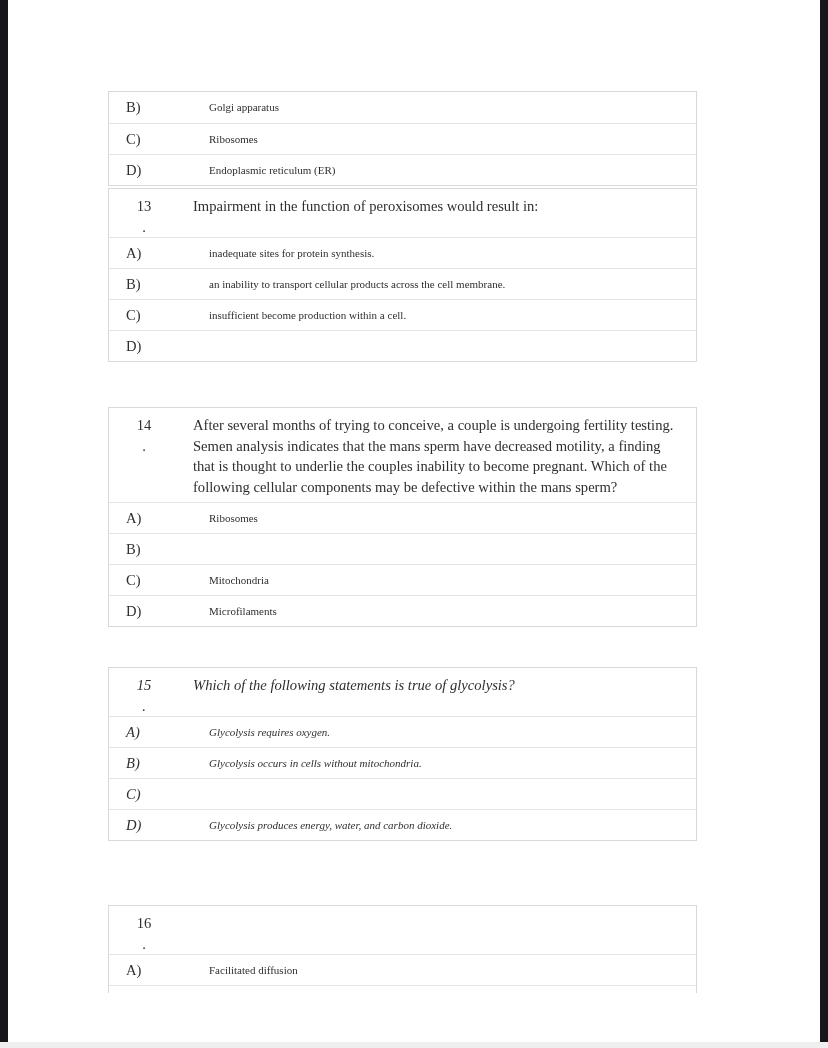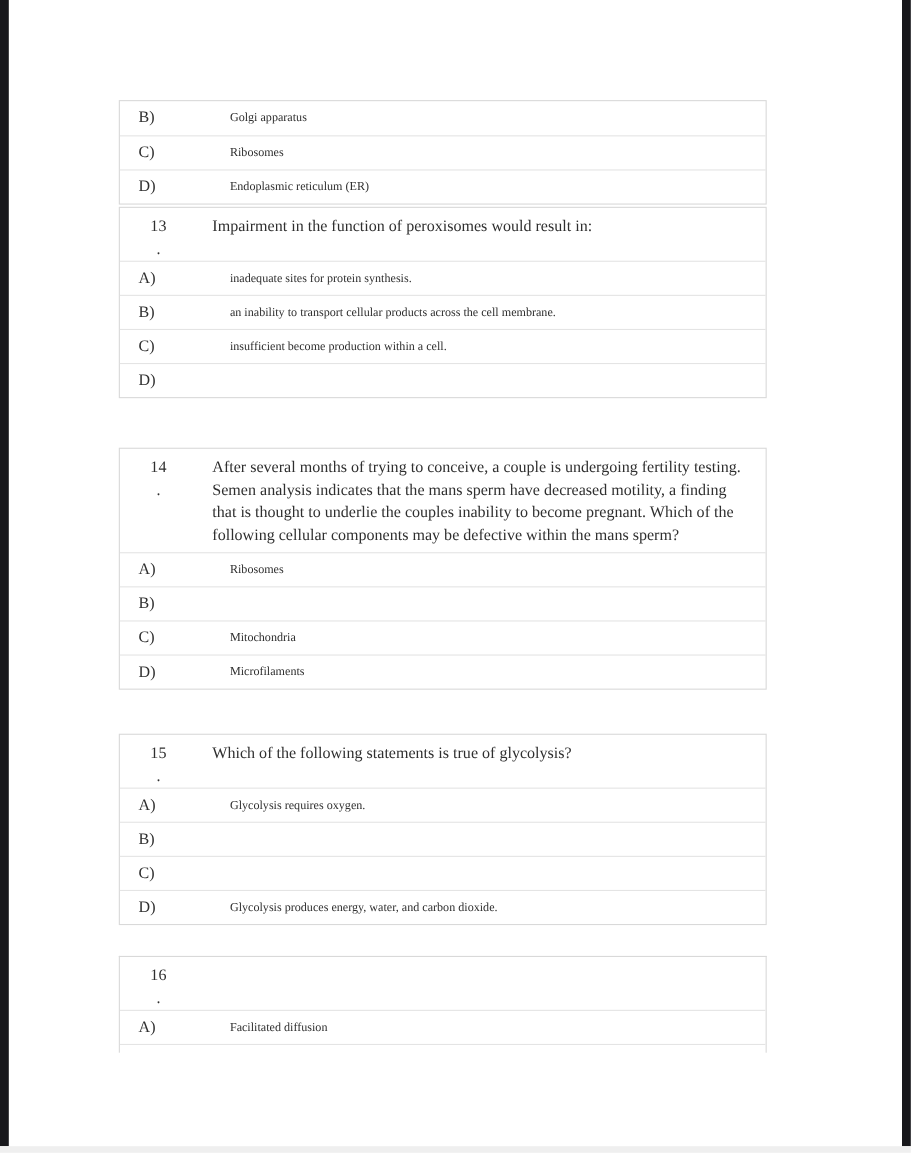--- a/index.html
+++ b/index.html
@@ -24,23 +24,23 @@
   #quiz-blocks { position: absolute; inset: 0; }
   .qblock {
     position: absolute; left: 108px; width: 589px;
     border: 1px solid #d9d9d9;
     background: #ffffff;
     box-sizing: border-box;
   }
   .qblock:nth-child(1) { top: 91px; }
   .qblock:nth-child(2) { top: 188px; }
   .qblock:nth-child(3) { top: 407px; }
-  .qblock:nth-child(4) { top: 667px; }
+  .qblock:nth-child(4) { top: 667px; font-style: italic; }
   .qblock:nth-child(5) { top: 869px; }
-  .qblock.truncated { height: 88px; overflow: hidden; border-bottom: none; }
+  .qblock.truncated { height: 88px; overflow: hidden; border-bottom: none; margin-top: 36px; }
   .row { display: flex; }
   .row + .row { border-top: 1px solid #e4e4e4; }
   .orow { height: 31px; box-sizing: border-box; }
   .cell { box-sizing: border-box; }
   .num-cell { width: 84px; flex: none; padding-top: 7px; }
   .num-box {
     margin-left: 24px; width: 22px; text-align: center;
     white-space: pre-line;
     font-size: 14.6px; line-height: 20.5px;
   }
@@ -134,20 +134,21 @@
 .</div>
         </div>
         <div class="cell q-text">Which of the following statements is true of glycolysis?</div>
       </div>
       <div class="row orow">
         <div class="cell letter-cell">A)</div>
         <div class="cell o-text">Glycolysis requires oxygen.</div>
       </div>
       <div class="row orow">
         <div class="cell letter-cell">B)</div>
+        <div class="cell o-text">Glycolysis occurs in cells without mitochondria.</div>
       </div>
       <div class="row orow">
         <div class="cell letter-cell">C)</div>
       </div>
       <div class="row orow">
         <div class="cell letter-cell">D)</div>
         <div class="cell o-text">Glycolysis produces energy, water, and carbon dioxide.</div>
       </div>
     </div>
     <div class="qblock truncated">

